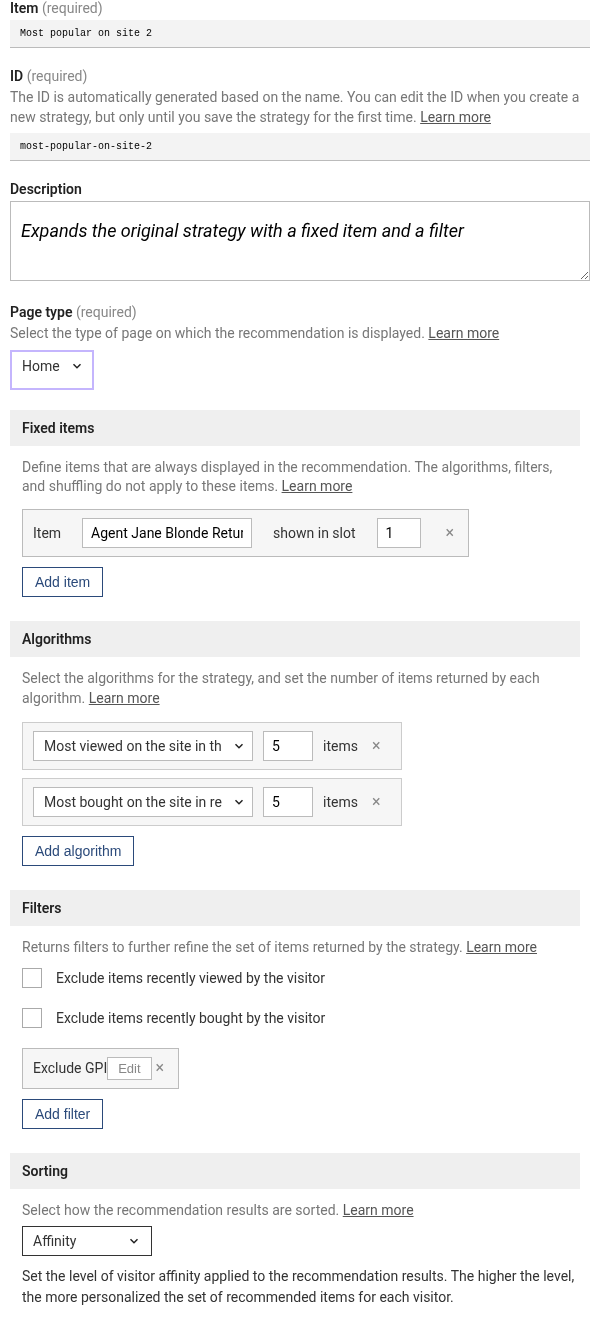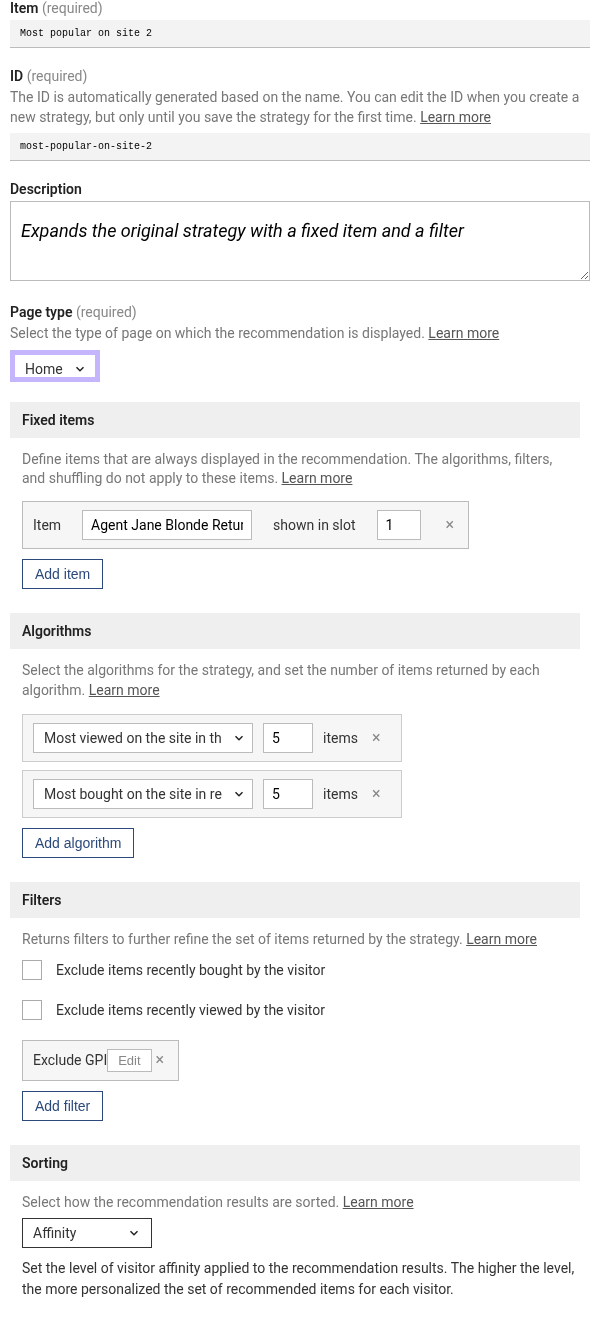--- a/index.html
+++ b/index.html
@@ -33,23 +33,23 @@
     padding: 18px 10px;
     border: 1px solid #bbb;
     font-size: 18px;
     font-family: inherit;
     resize: both;
     font-style: italic;
   }
   .select-wrap {
     display: inline-flex;
     align-items: center;
-    border: 5px solid #c4b5fd;
-    background: #fff;
-    padding: 6px 8px 0 10px;
+    border: 2px solid #c4b5fd;
+    background: #fff;
+    padding: 6px 8px 14px 10px;
     cursor: pointer;
   }
   .select-wrap .caret, .alg-select .caret { margin-left: 10px; }
   .caret svg { display: block; }
   .section-header {
     background: #efefef;
     padding: 10px 12px;
     font-weight: 600;
     color: #222;
     margin: 10px 10px 12px 0;
@@ -267,25 +267,25 @@
 
 <div class="section-header">Filters</div>
 <div class="section-body">
   <div class="help-text">
     <span>Returns filters to further refine the set of items returned by the strategy.</span>
     <a class="learn-more">Learn more</a>
   </div>
 
   <div class="checkbox-row">
     <div class="checkbox"></div>
-    <span>Exclude items recently bought by the visitor</span>
+    <span>Exclude items recently viewed by the visitor</span>
   </div>
   <div class="checkbox-row">
     <div class="checkbox"></div>
-    <span>Exclude items recently viewed by the visitor</span>
+    <span>Exclude items recently bought by the visitor</span>
   </div>
 
   <div class="filter-chip">
     <span>Exclude GPI</span>
     <button class="edit-btn">Edit</button>
     <span class="close-x">×</span>
   </div>
   <div>
     <button class="outline-btn">Add filter</button>
   </div>

